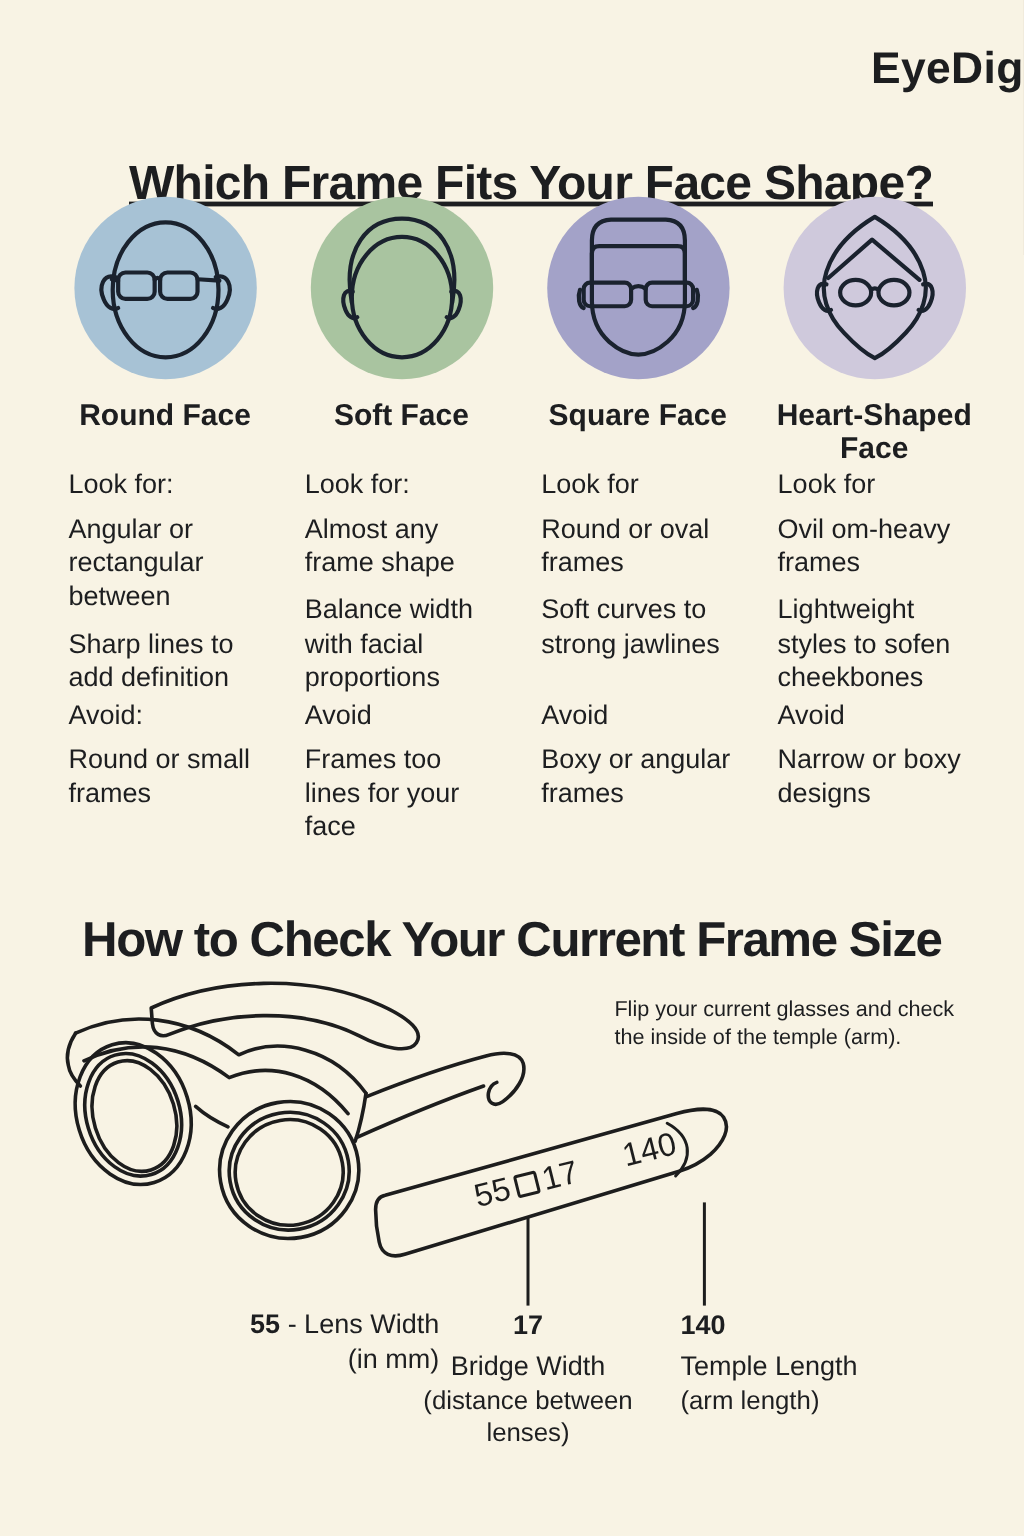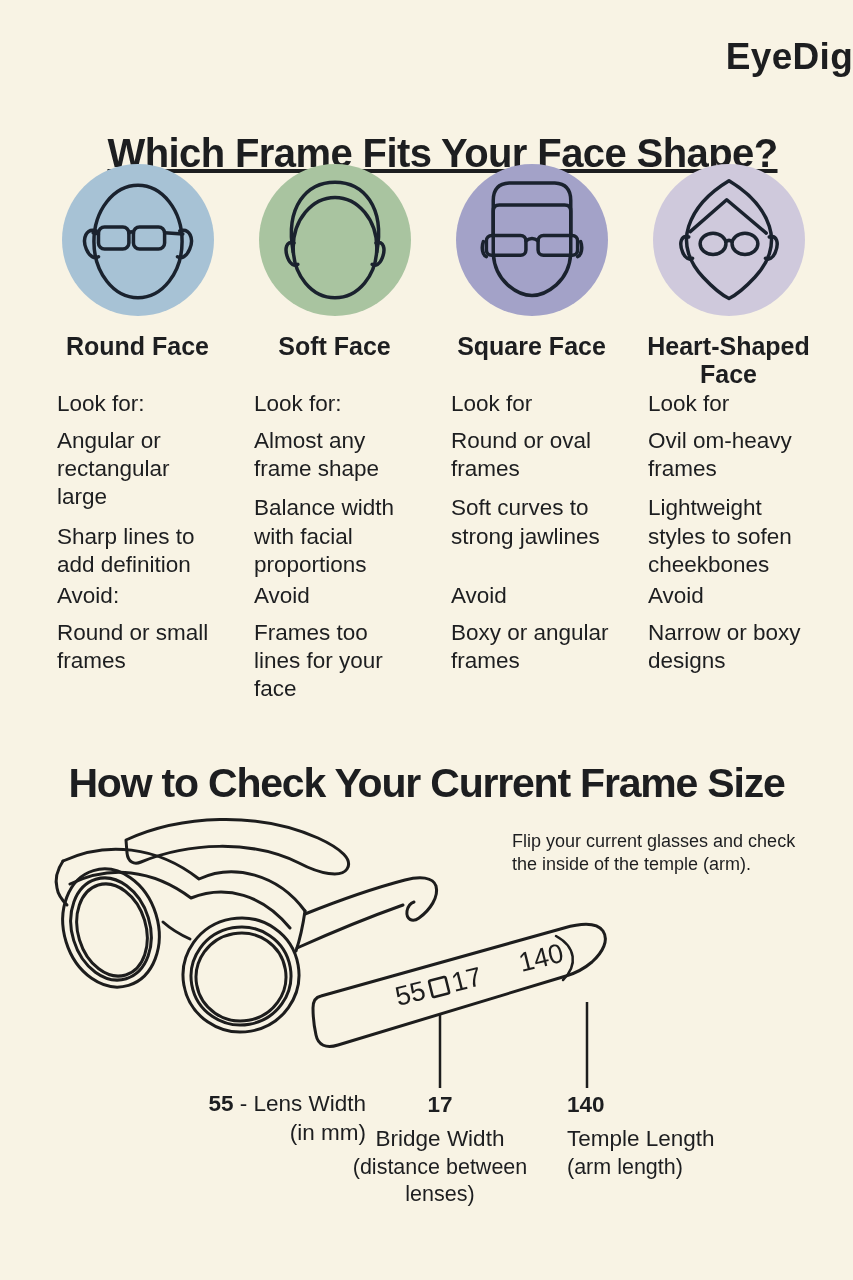--- a/index.html
+++ b/index.html
@@ -57,21 +57,21 @@
           <rect x="24" y="41.5" width="20" height="14.5" rx="4"></rect>
           <rect x="47" y="41.5" width="20.5" height="14.5" rx="4"></rect>
           <path d="M 44 45.5 Q 45.5 43.5 47 45.5"></path>
           <path d="M 24 46 L 20.5 45.2"></path>
           <path d="M 67.5 45.2 L 79.5 46"></path>
         </svg>
       </div>
       <h3 class="face-name">Round Face</h3>
       <div class="block look">
         <div class="kicker">Look for:</div>
-        <p>Angular or rectangular large</p>
+        <p>Angular or rectangular between</p>
         <p>Sharp lines to add definition</p>
       </div>
       <div class="block">
         <div class="kicker">Avoid:</div>
         <p>Round or small frames</p>
       </div>
     </div>
 
     <div class="col">
       <div class="circle c1">

